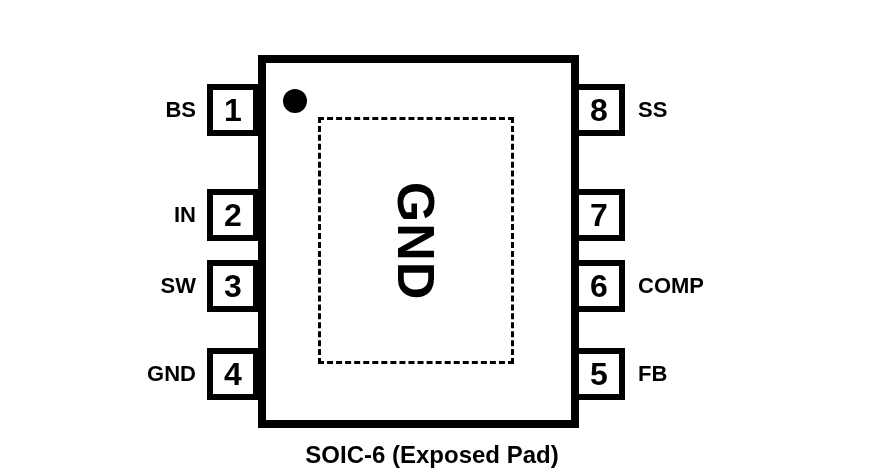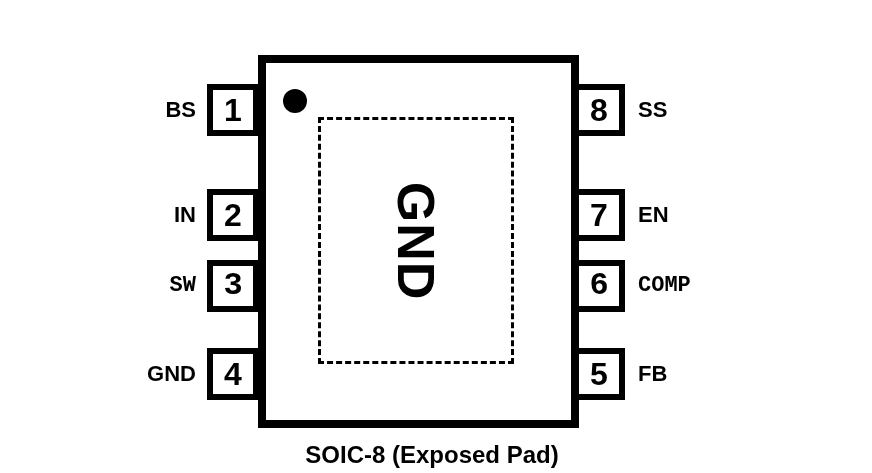--- a/index.html
+++ b/index.html
@@ -75,21 +75,21 @@
   }
   .pin-num {
     font-size: 32px;
     font-weight: bold;
     line-height: 1;
   }
   .pin-left  { left: 207px; }
   .pin-right { left: 573px; }
   .r1 { top: 84px; }
   .r2 { top: 172px; margin-top: 17px; }
-  .r3 { top: 260px; font-family: Liberation Mono, monospace; }
+  .r3 { top: 260px; }
   .r4 { top: 348px; }
   
   .pin-label {
     position: absolute;
     height: 52px;
     line-height: 52px;
     font-size: 22px;
     font-weight: bold;
     white-space: nowrap;
     z-index: 1;
@@ -145,27 +145,26 @@
     <span class="pin-num">7</span>
   </div>
   <div class="pin pin-right r3">
     <span class="pin-num">6</span>
   </div>
   <div class="pin pin-right r4">
     <span class="pin-num">5</span>
   </div>
 
   <div class="pin-label label-right r1">SS</div>
-  <div class="pin-label label-right r2">EN</div>
   <div class="pin-label label-right r3">COMP</div>
   <div class="pin-label label-right r4">FB</div>
 
   <div class="ic-body"></div>
 
   <div class="pin1-dot"></div>
 
   <div class="exposed-pad">
     <span class="pad-label">GND</span>
   </div>
 
-  <div class="caption">SOIC-8 (Exposed Pad)</div>
+  <div class="caption">SOIC-6 (Exposed Pad)</div>
 
 </div>
 
 </body></html>

